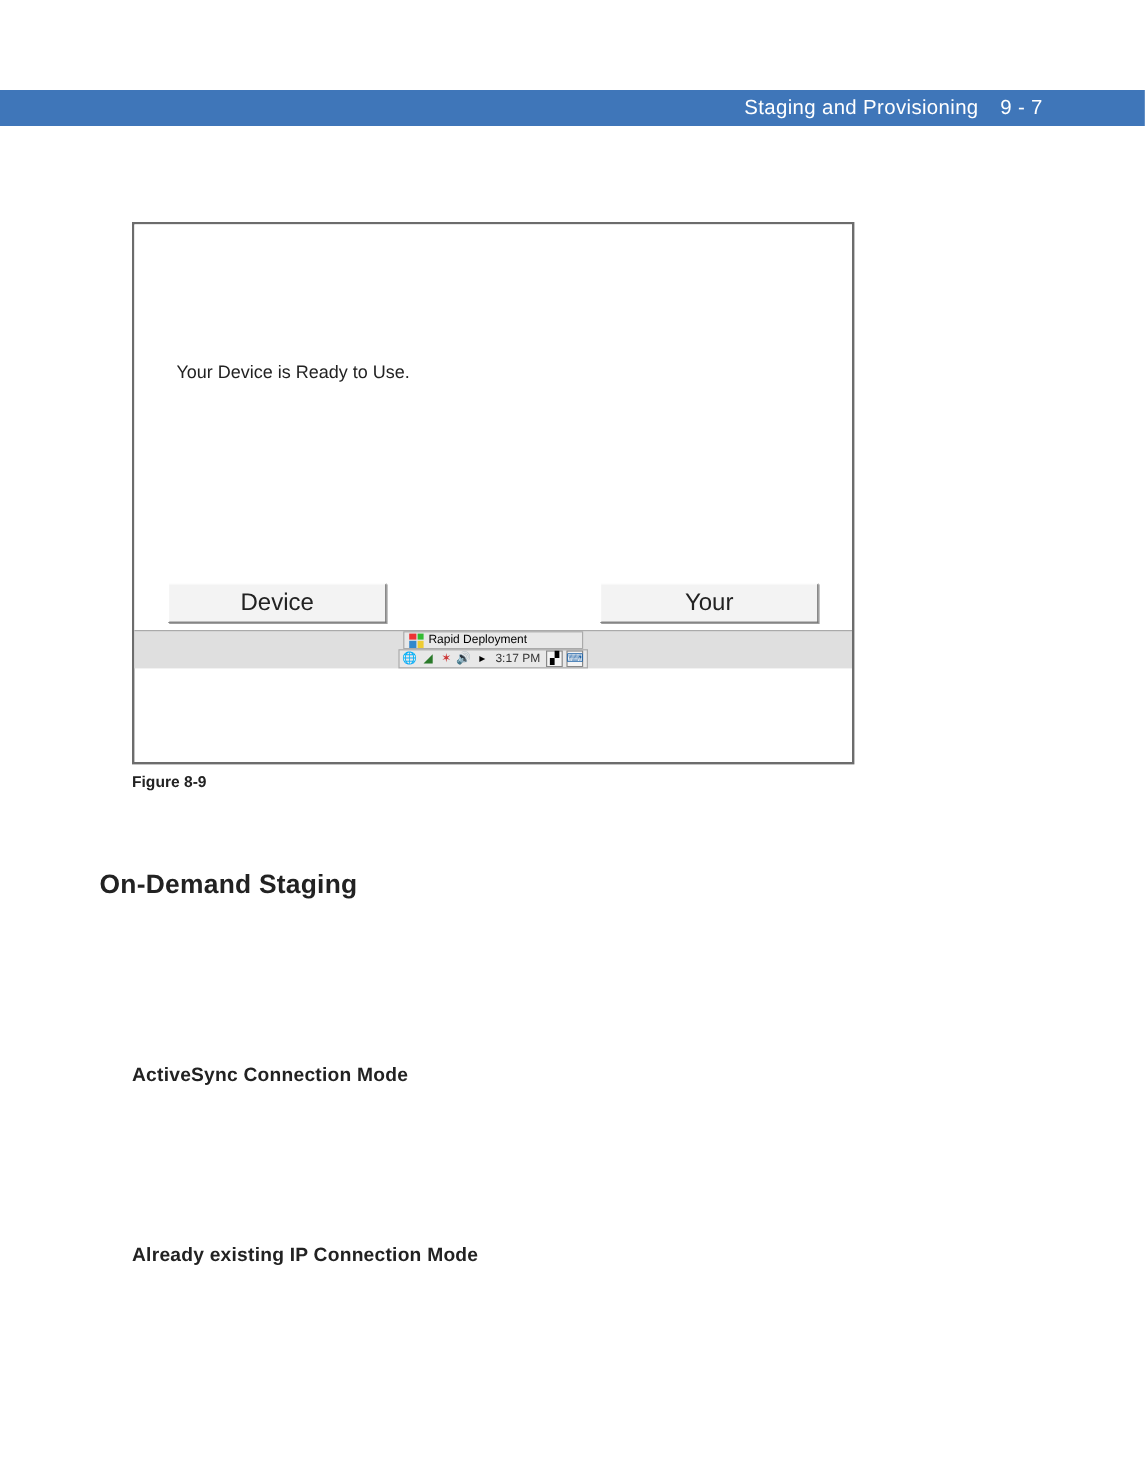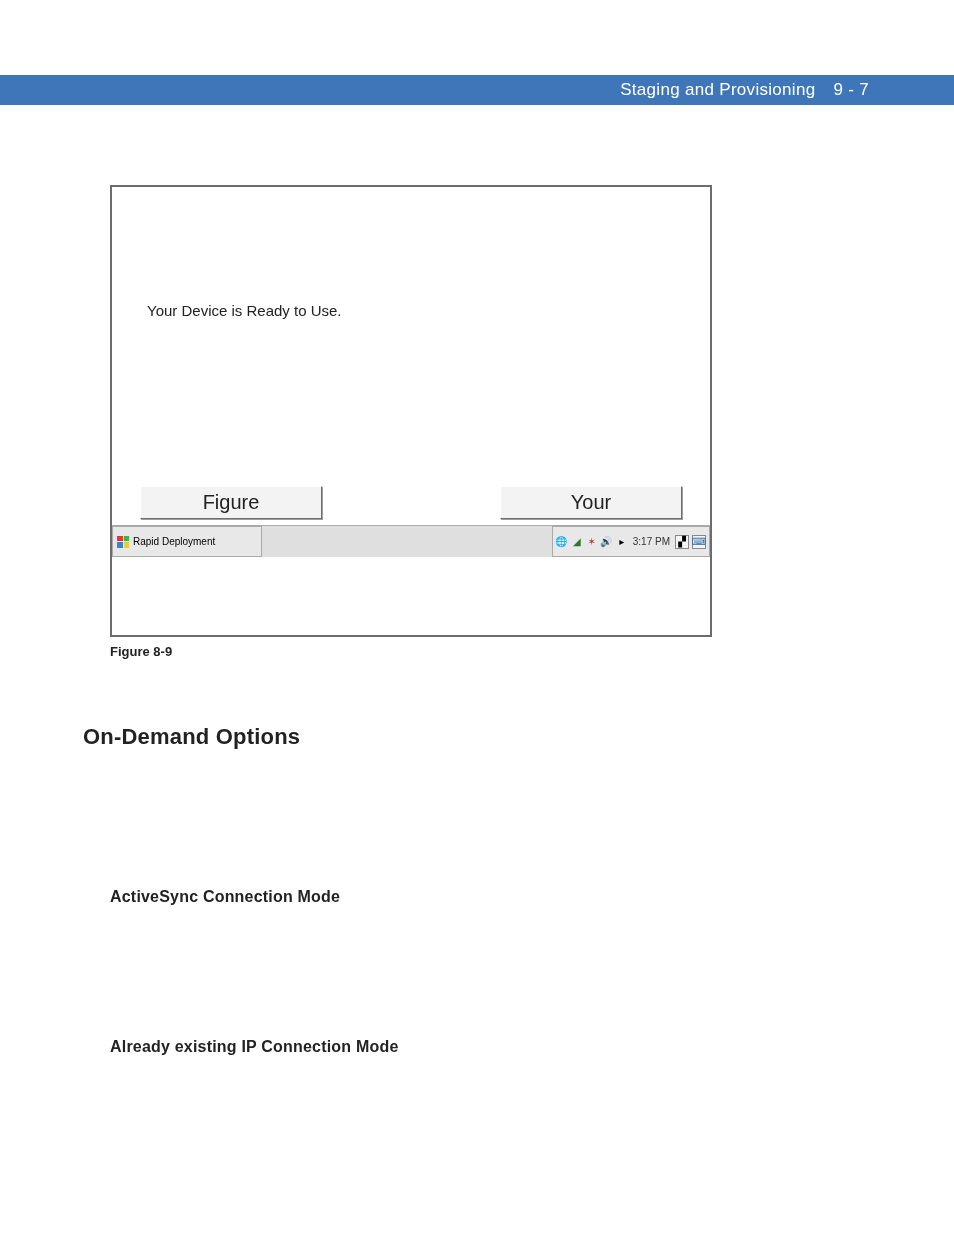--- a/index.html
+++ b/index.html
@@ -81,20 +81,21 @@
     color: #222;
   }
   .taskbar {
     height: 32px;
     background: #dfdfdf;
     border-top: 1px solid #aaa;
     display: flex;
     align-items: center;
     font-size: 10px;
     font-family: Tahoma, sans-serif;
+    flex-direction: column;
   }
   .taskbar-left {
     display: flex;
     align-items: center;
     height: 100%;
     background: #e8e8e8;
     border: 1px solid #aaa;
     padding: 0 4px;
     width: 150px;
   }
@@ -185,21 +186,21 @@
   <span class="header-title">Staging and Provisioning</span>
   <span class="header-page">9 - 7</span>
 </div>
 
 <div class="screenshot-frame">
   <div class="content-area">
     <span>Your Device is Ready to Use.</span>
   </div>
   <div class="softkey-row">
     <div class="softkey-btn">
-      <span>Figure</span>
+      <span>Device</span>
     </div>
     <div class="softkey-btn">
       <span>Your</span>
     </div>
   </div>
   <div class="taskbar">
     <div class="taskbar-left">
       <span class="win-flag">
         <span></span>
           <span></span>
@@ -217,15 +218,15 @@
       <span class="tray-icon">▸</span>
       <span class="tray-time">3:17 PM</span>
       <span class="tray-btn">▞</span>
       <span class="tray-btn" style="color:#2266aa;">⌨</span>
     </div>
   </div>
 </div>
 
 <div class="fig-caption">Figure 8-9</div>
 
-<div class="section-h1">On-Demand Options</div>
+<div class="section-h1">On-Demand Staging</div>
 <div class="section-h2a">ActiveSync Connection Mode</div>
 <div class="section-h2b">Already existing IP Connection Mode</div>
 
 </body></html>

